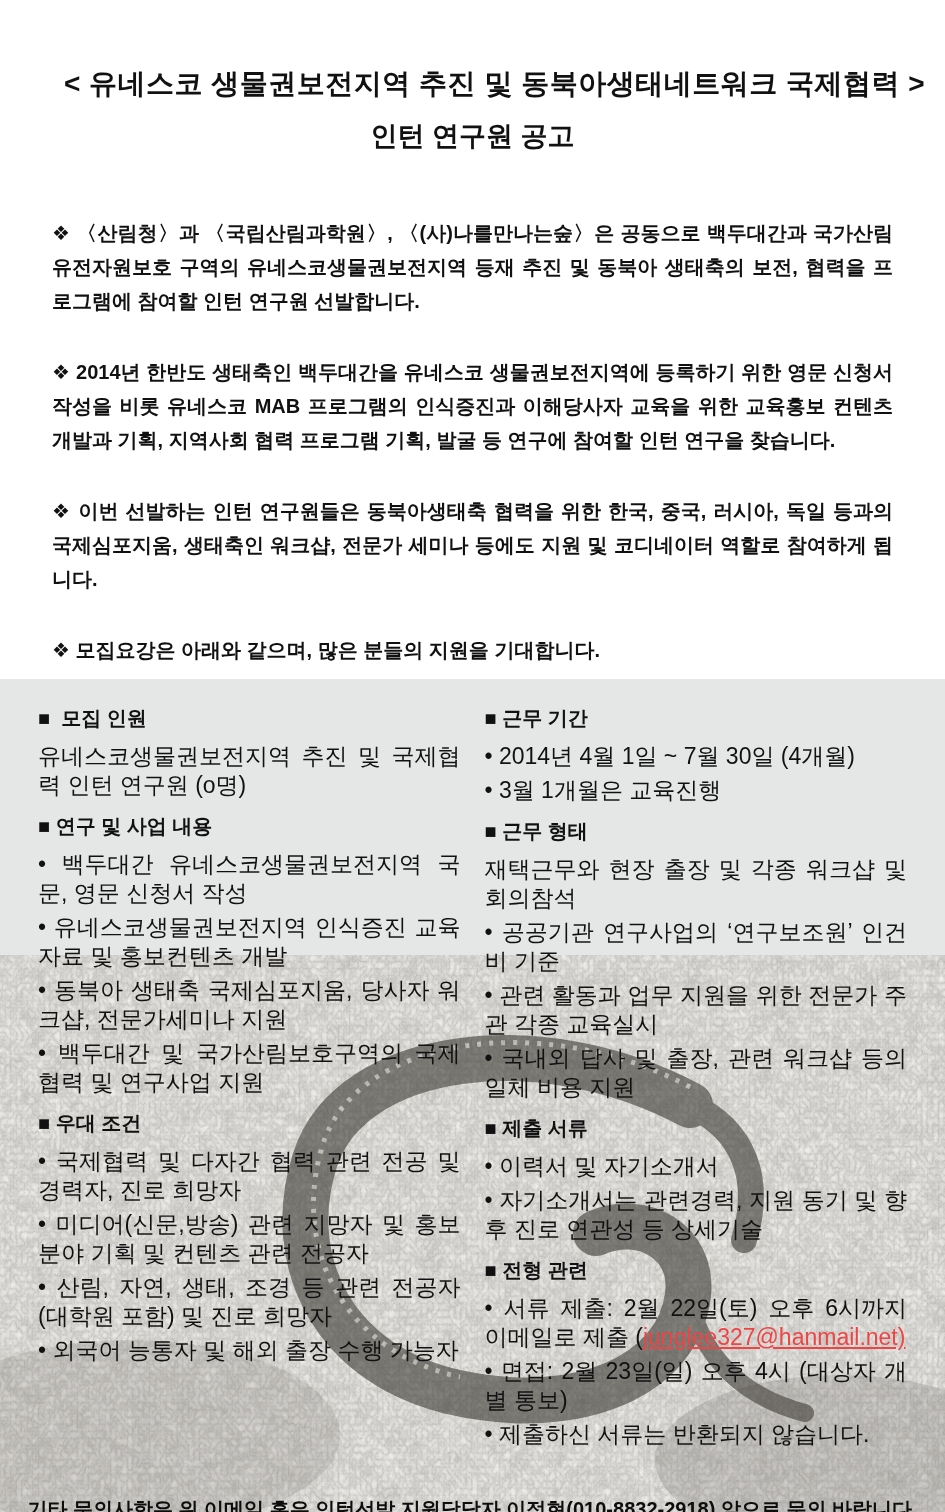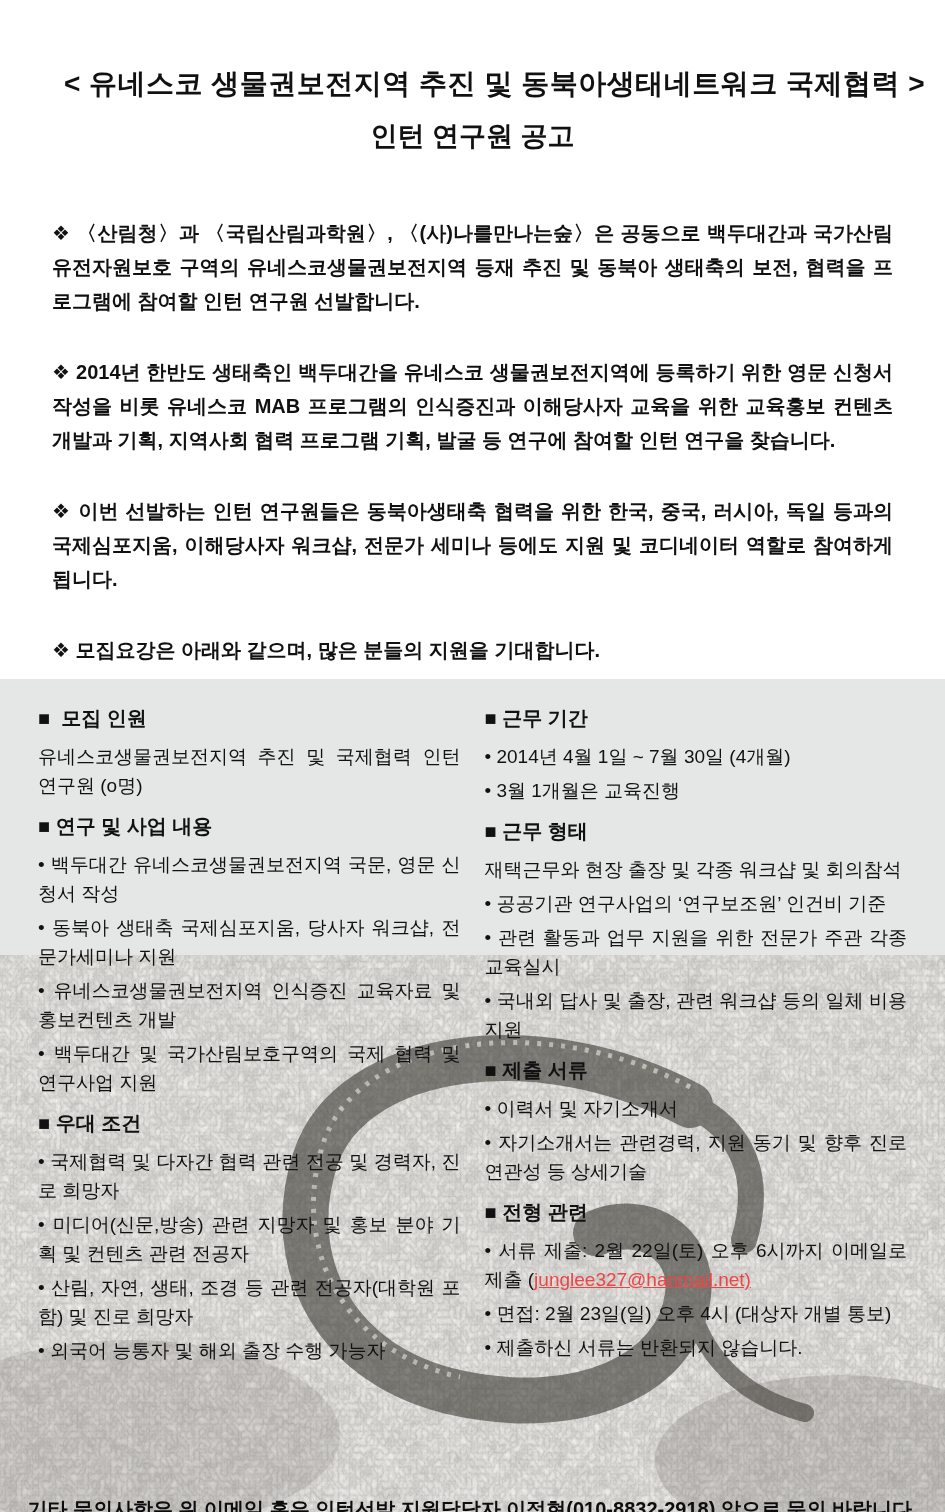--- a/index.html
+++ b/index.html
@@ -31,21 +31,21 @@
     position:absolute; left:0; top:679px; width:945px; box-sizing:border-box;
     padding:18px 38px 0; display:flex; gap:24px; z-index:2;
   }
   .col { width:424px; }
   .h {
     font-size:20px; font-weight:700; margin:14px 0 12px;
     white-space:pre-wrap; line-height:24px;
   }
   .sec:first-child .h { margin-top:9px; }
   .item {
-    font-size:19px; line-height:29px; margin:0 0 5px;
+    font-size:23px; line-height:29px; margin:0 0 5px;
     text-align:justify; word-break:break-all;
   }
   a.mail { color:#ef4444; text-decoration:underline; }
 
   
   .footer {
     position:absolute; left:0; top:1496px; width:945px; text-align:center;
     font-size:20px; font-weight:700; color:#0d0d0d; z-index:2;
   }
 </style>
@@ -95,36 +95,36 @@
   </div>
 
   <div class="header">
     <div class="t1">&lt; 유네스코 생물권보전지역 추진 및 동북아생태네트워크 국제협력 &gt;</div>
     <div class="t2">인턴 연구원 공고</div>
   </div>
 
   <div class="intro">
     <p>❖ 〈산림청〉과 〈국립산림과학원〉, 〈(사)나를만나는숲〉은 공동으로 백두대간과 국가산림유전자원보호 구역의 유네스코생물권보전지역 등재 추진 및 동북아 생태축의 보전, 협력을 프로그램에 참여할 인턴 연구원 선발합니다.</p>
     <p>❖ 2014년 한반도 생태축인 백두대간을 유네스코 생물권보전지역에 등록하기 위한 영문 신청서 작성을 비롯 유네스코 MAB 프로그램의 인식증진과 이해당사자 교육을 위한 교육홍보 컨텐츠 개발과 기획, 지역사회 협력 프로그램 기획, 발굴 등 연구에 참여할 인턴 연구을 찾습니다.</p>
-    <p>❖ 이번 선발하는 인턴 연구원들은 동북아생태축 협력을 위한 한국, 중국, 러시아, 독일 등과의 국제심포지움, 이해당사자 워크샵, 전문가 세미나 등에도 지원 및 코디네이터 역할로 참여하게 됩니다.</p>
+    <p>❖ 이번 선발하는 인턴 연구원들은 동북아생태축 협력을 위한 한국, 중국, 러시아, 독일 등과의 국제심포지움, 생태축인 워크샵, 전문가 세미나 등에도 지원 및 코디네이터 역할로 참여하게 됩니다.</p>
     <p>❖ 모집요강은 아래와 같으며, 많은 분들의 지원을 기대합니다.</p>
   </div>
 
   <div class="columns">
 
     <div class="col">
       <div class="sec">
         <div class="h">■  모집 인원</div>
         <div class="item">유네스코생물권보전지역 추진 및 국제협력 인턴 연구원 (o명)</div>
       </div>
       <div class="sec">
         <div class="h">■ 연구 및 사업 내용</div>
         <div class="item">• 백두대간 유네스코생물권보전지역 국문, 영문 신청서 작성</div>
+        <div class="item">• 유네스코생물권보전지역 인식증진 교육자료 및 홍보컨텐츠 개발</div>
         <div class="item">• 동북아 생태축 국제심포지움, 당사자 워크샵, 전문가세미나 지원</div>
-        <div class="item">• 유네스코생물권보전지역 인식증진 교육자료 및 홍보컨텐츠 개발</div>
         <div class="item">• 백두대간 및 국가산림보호구역의 국제 협력 및 연구사업 지원</div>
       </div>
       <div class="sec">
         <div class="h">■ 우대 조건</div>
         <div class="item">• 국제협력 및 다자간 협력 관련 전공 및 경력자, 진로 희망자</div>
         <div class="item">• 미디어(신문,방송) 관련 지망자 및 홍보 분야 기획 및 컨텐츠 관련 전공자</div>
         <div class="item">• 산림, 자연, 생태, 조경 등 관련 전공자(대학원 포함) 및 진로 희망자</div>
         <div class="item">• 외국어 능통자 및 해외 출장 수행 가능자</div>
       </div>
     </div>

